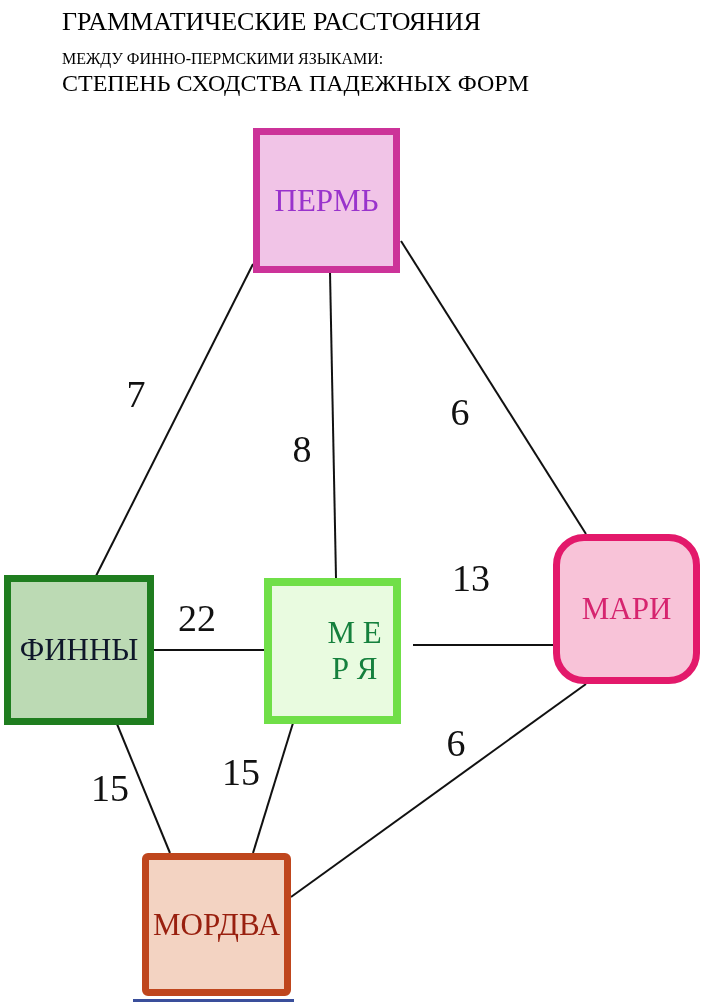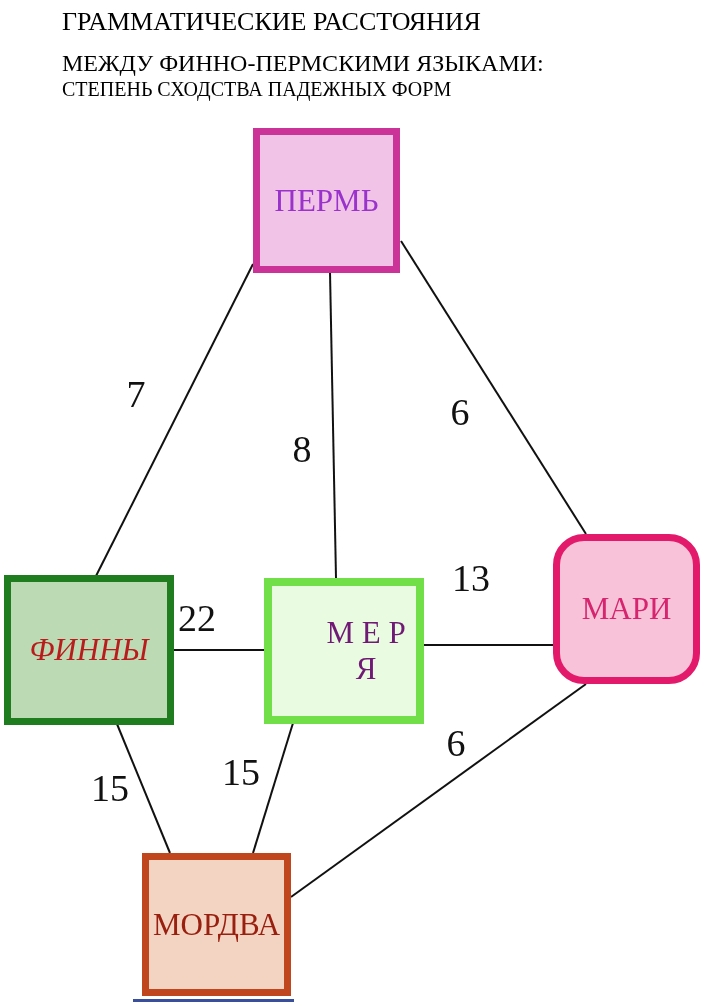--- a/index.html
+++ b/index.html
@@ -12,22 +12,22 @@
     font-family: "Liberation Serif", "DejaVu Serif", serif;
     color: #000;
   }
   .title {
     position: absolute;
     left: 62px;
     top: 6px;
     white-space: nowrap;
   }
   .title-line-1 { font-size: 26px; line-height: 1.25; margin-bottom: 11px; }
-  .title-line-2 { font-size: 24px; line-height: 1.15; }
-  .title-line-3 { font-size: 20px; line-height: 1.25; }
+  .title-line-2 { font-size: 16px; line-height: 1.15; }
+  .title-line-3 { font-size: 24px; line-height: 1.25; }
 
   #edges-svg {
     position: absolute;
     left: 0; top: 0;
     width: 706px; height: 1002px;
   }
   .edge-line { stroke: #111111; stroke-width: 2; }
 
   .node {
     position: absolute;
@@ -87,31 +87,31 @@
   <div class="edge-weight" style="left:197px; top:618px;text-align:right;">22</div>
   <div class="edge-weight" style="left:471px; top:578px;">13</div>
   <div class="edge-weight" style="left:110px; top:788px;">15</div>
   <div class="edge-weight" style="left:241px; top:772px;">15</div>
   <div class="edge-weight" style="left:456px; top:743px;">6</div>
 
   <div class="node" style="left: 253px; top: 128px; width: 147px; height: 145px; border-color: rgb(204, 51, 153); background: rgb(241, 196, 231); color: rgb(153, 51, 204);">
     <span class="node-label">ПЕРМЬ</span>
   </div>
 
-  <div class="node" style="left: 4px; top: 575px; width: 170px; height: 150px; border-color: rgb(31, 125, 31); background: rgb(188, 218, 180); color: #b91c1c; font-style: italic;">
+  <div class="node" style="left: 4px; top: 575px; width: 150px; height: 150px; border-color: rgb(31, 125, 31); background: rgb(188, 218, 180); color: #0f172a;">
     <span class="node-label">ФИННЫ</span>
   </div>
 
-  <div class="node" style="left: 264px; top: 578px; width: 160px; height: 146px; border-width: 8px; border-color: rgb(112, 223, 72); background: rgb(233, 251, 224); color: #701a75; padding-left: 44px;">
+  <div class="node" style="left: 264px; top: 578px; width: 137px; height: 146px; border-width: 8px; border-color: rgb(112, 223, 72); background: rgb(233, 251, 224); color: #15803d; padding-left: 44px;">
     <span class="node-label">М Е Р Я</span>
   </div>
 
   <div class="node" style="left: 553px; top: 534px; width: 147px; height: 150px; border-color: rgb(227, 25, 107); background: rgb(248, 195, 216); color: rgb(214, 36, 111); border-radius: 31px;">
     <span class="node-label">МАРИ</span>
   </div>
 
-  <div class="node" style="left: 142px; top: 853px; width: 149px; height: 143px; border-color: rgb(191, 70, 29); background: rgb(243, 211, 194); color: rgb(153, 32, 15);">
+  <div class="node" style="left: 142px; top: 853px; width: 149px; height: 143px; border-color: rgb(191, 70, 29); background: rgb(243, 211, 194); color: rgb(153, 32, 15); border-radius: 6px;">
     <span class="node-label">МОРДВА</span>
   </div>
 
   <div class="partial-bottom-bar" style="background: rgb(58, 79, 155);"></div>
 
 </div>
 
 </body></html>

